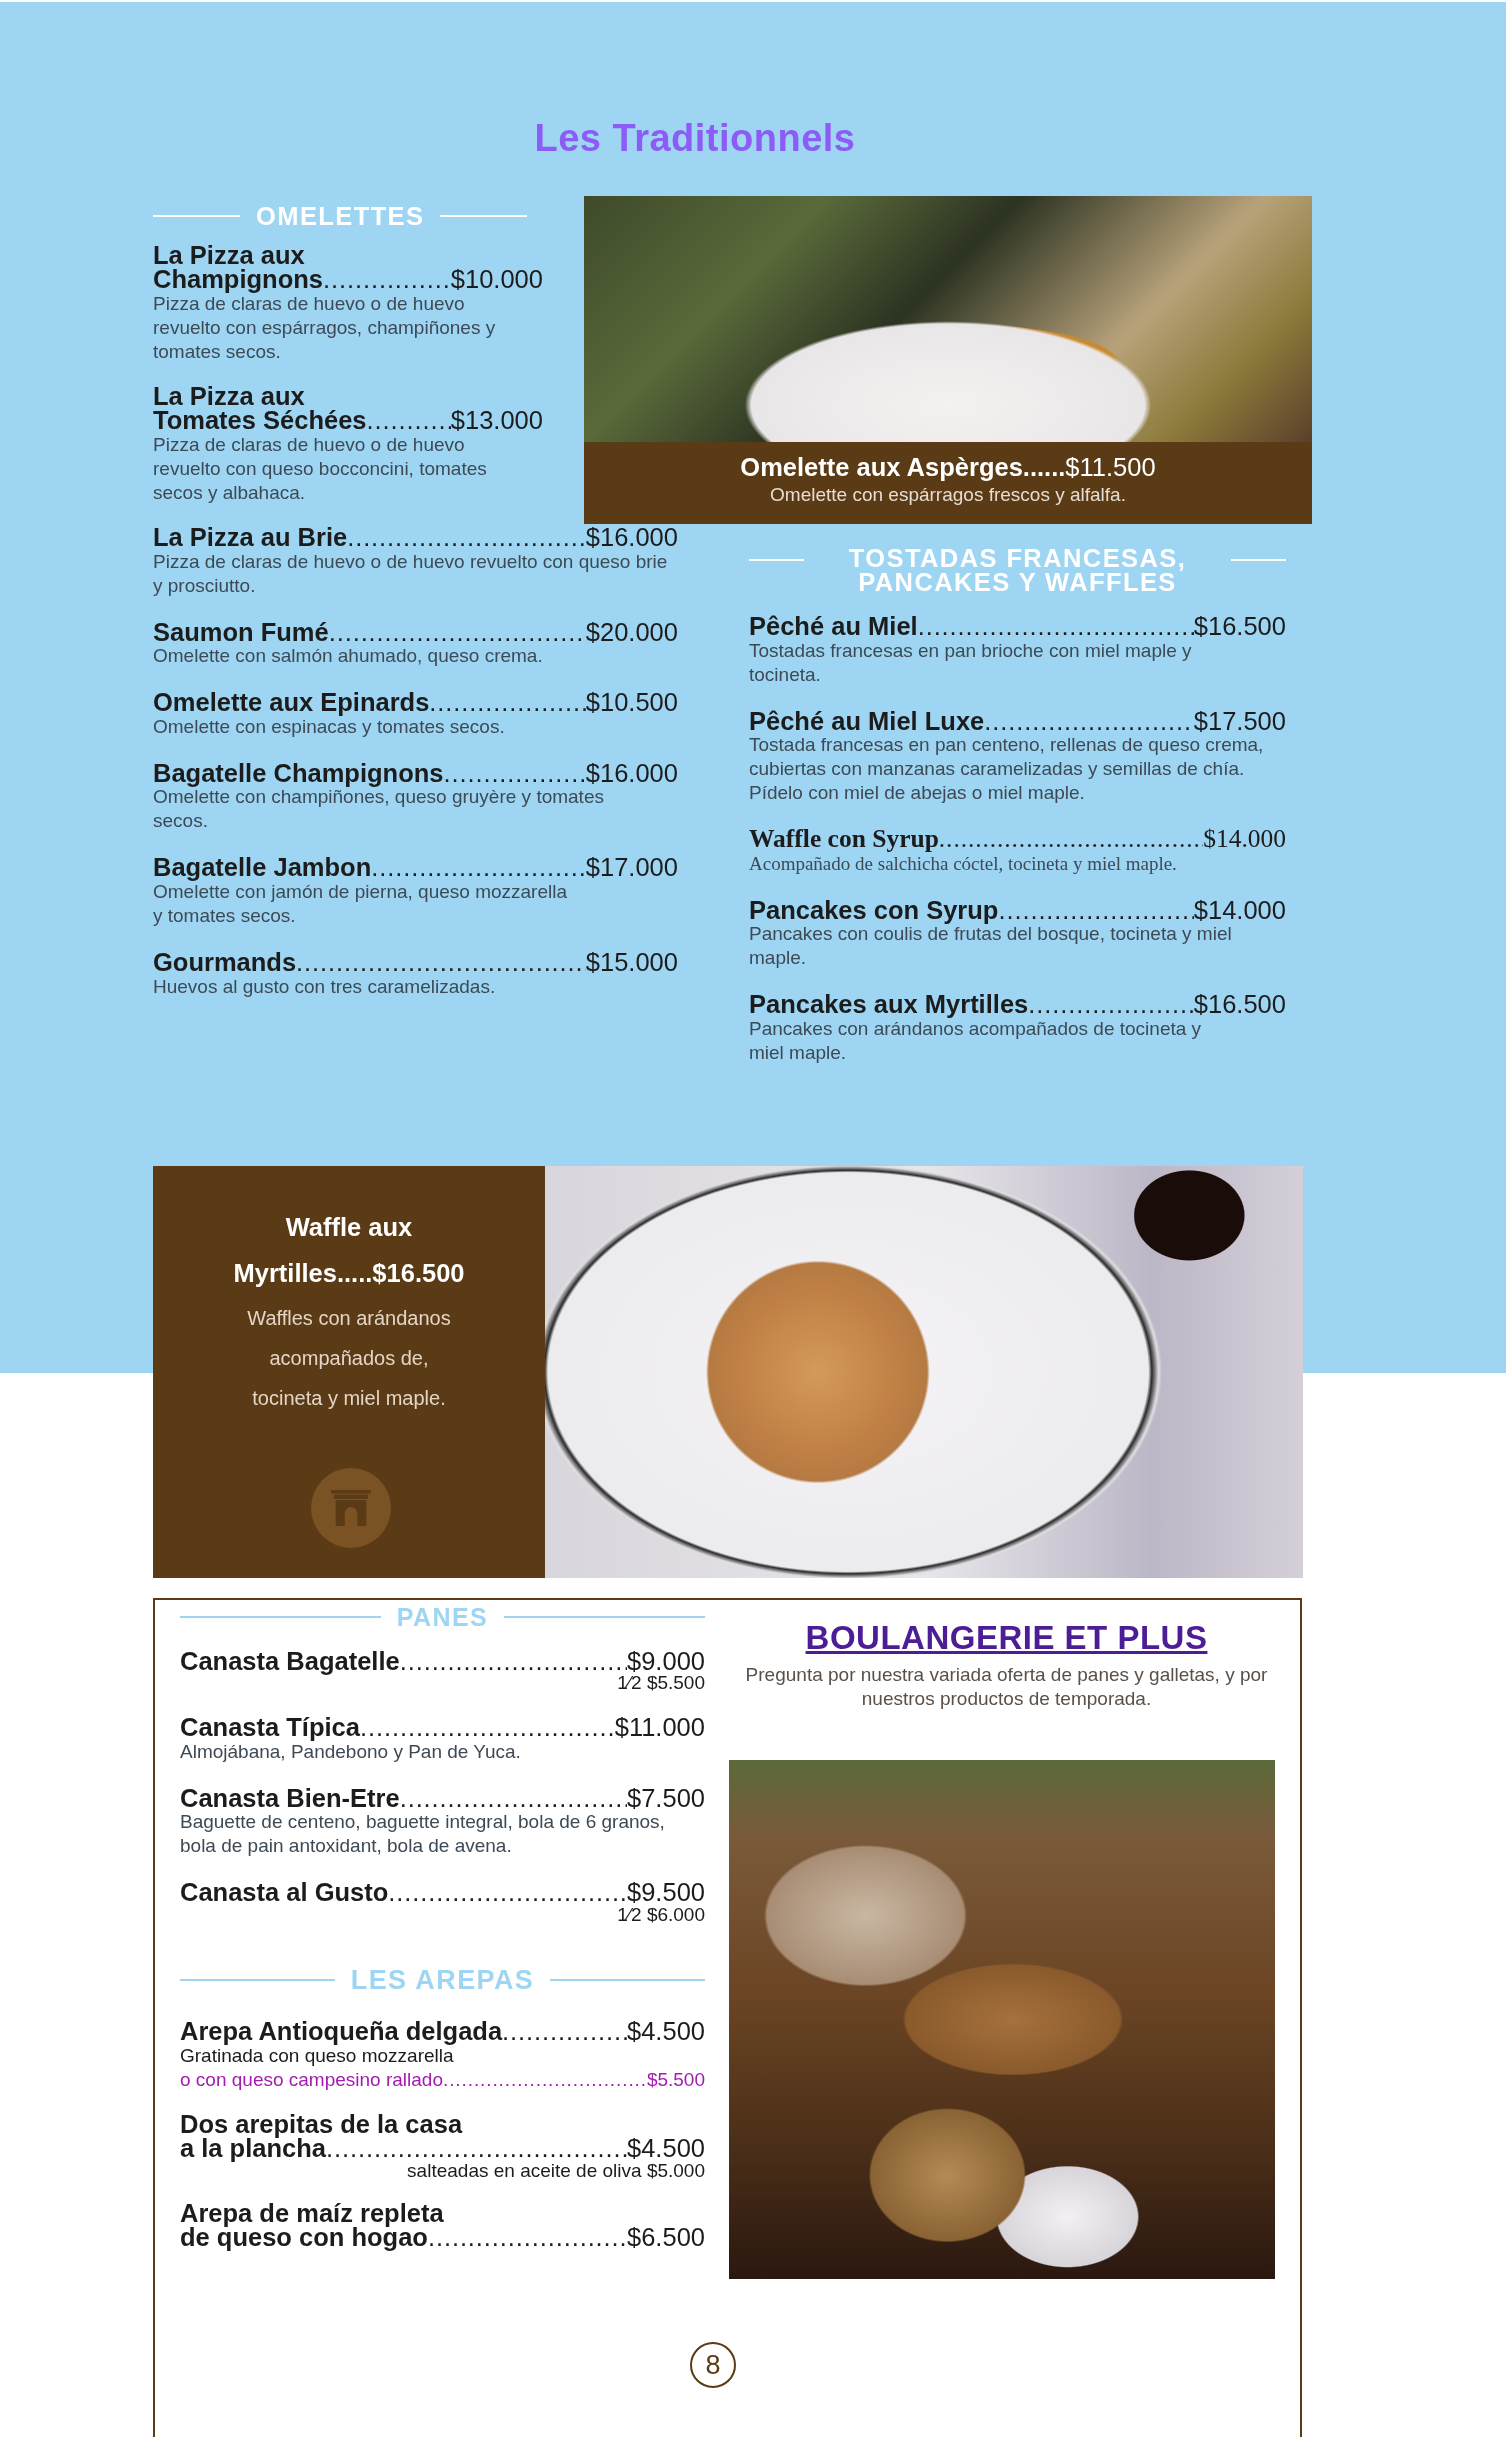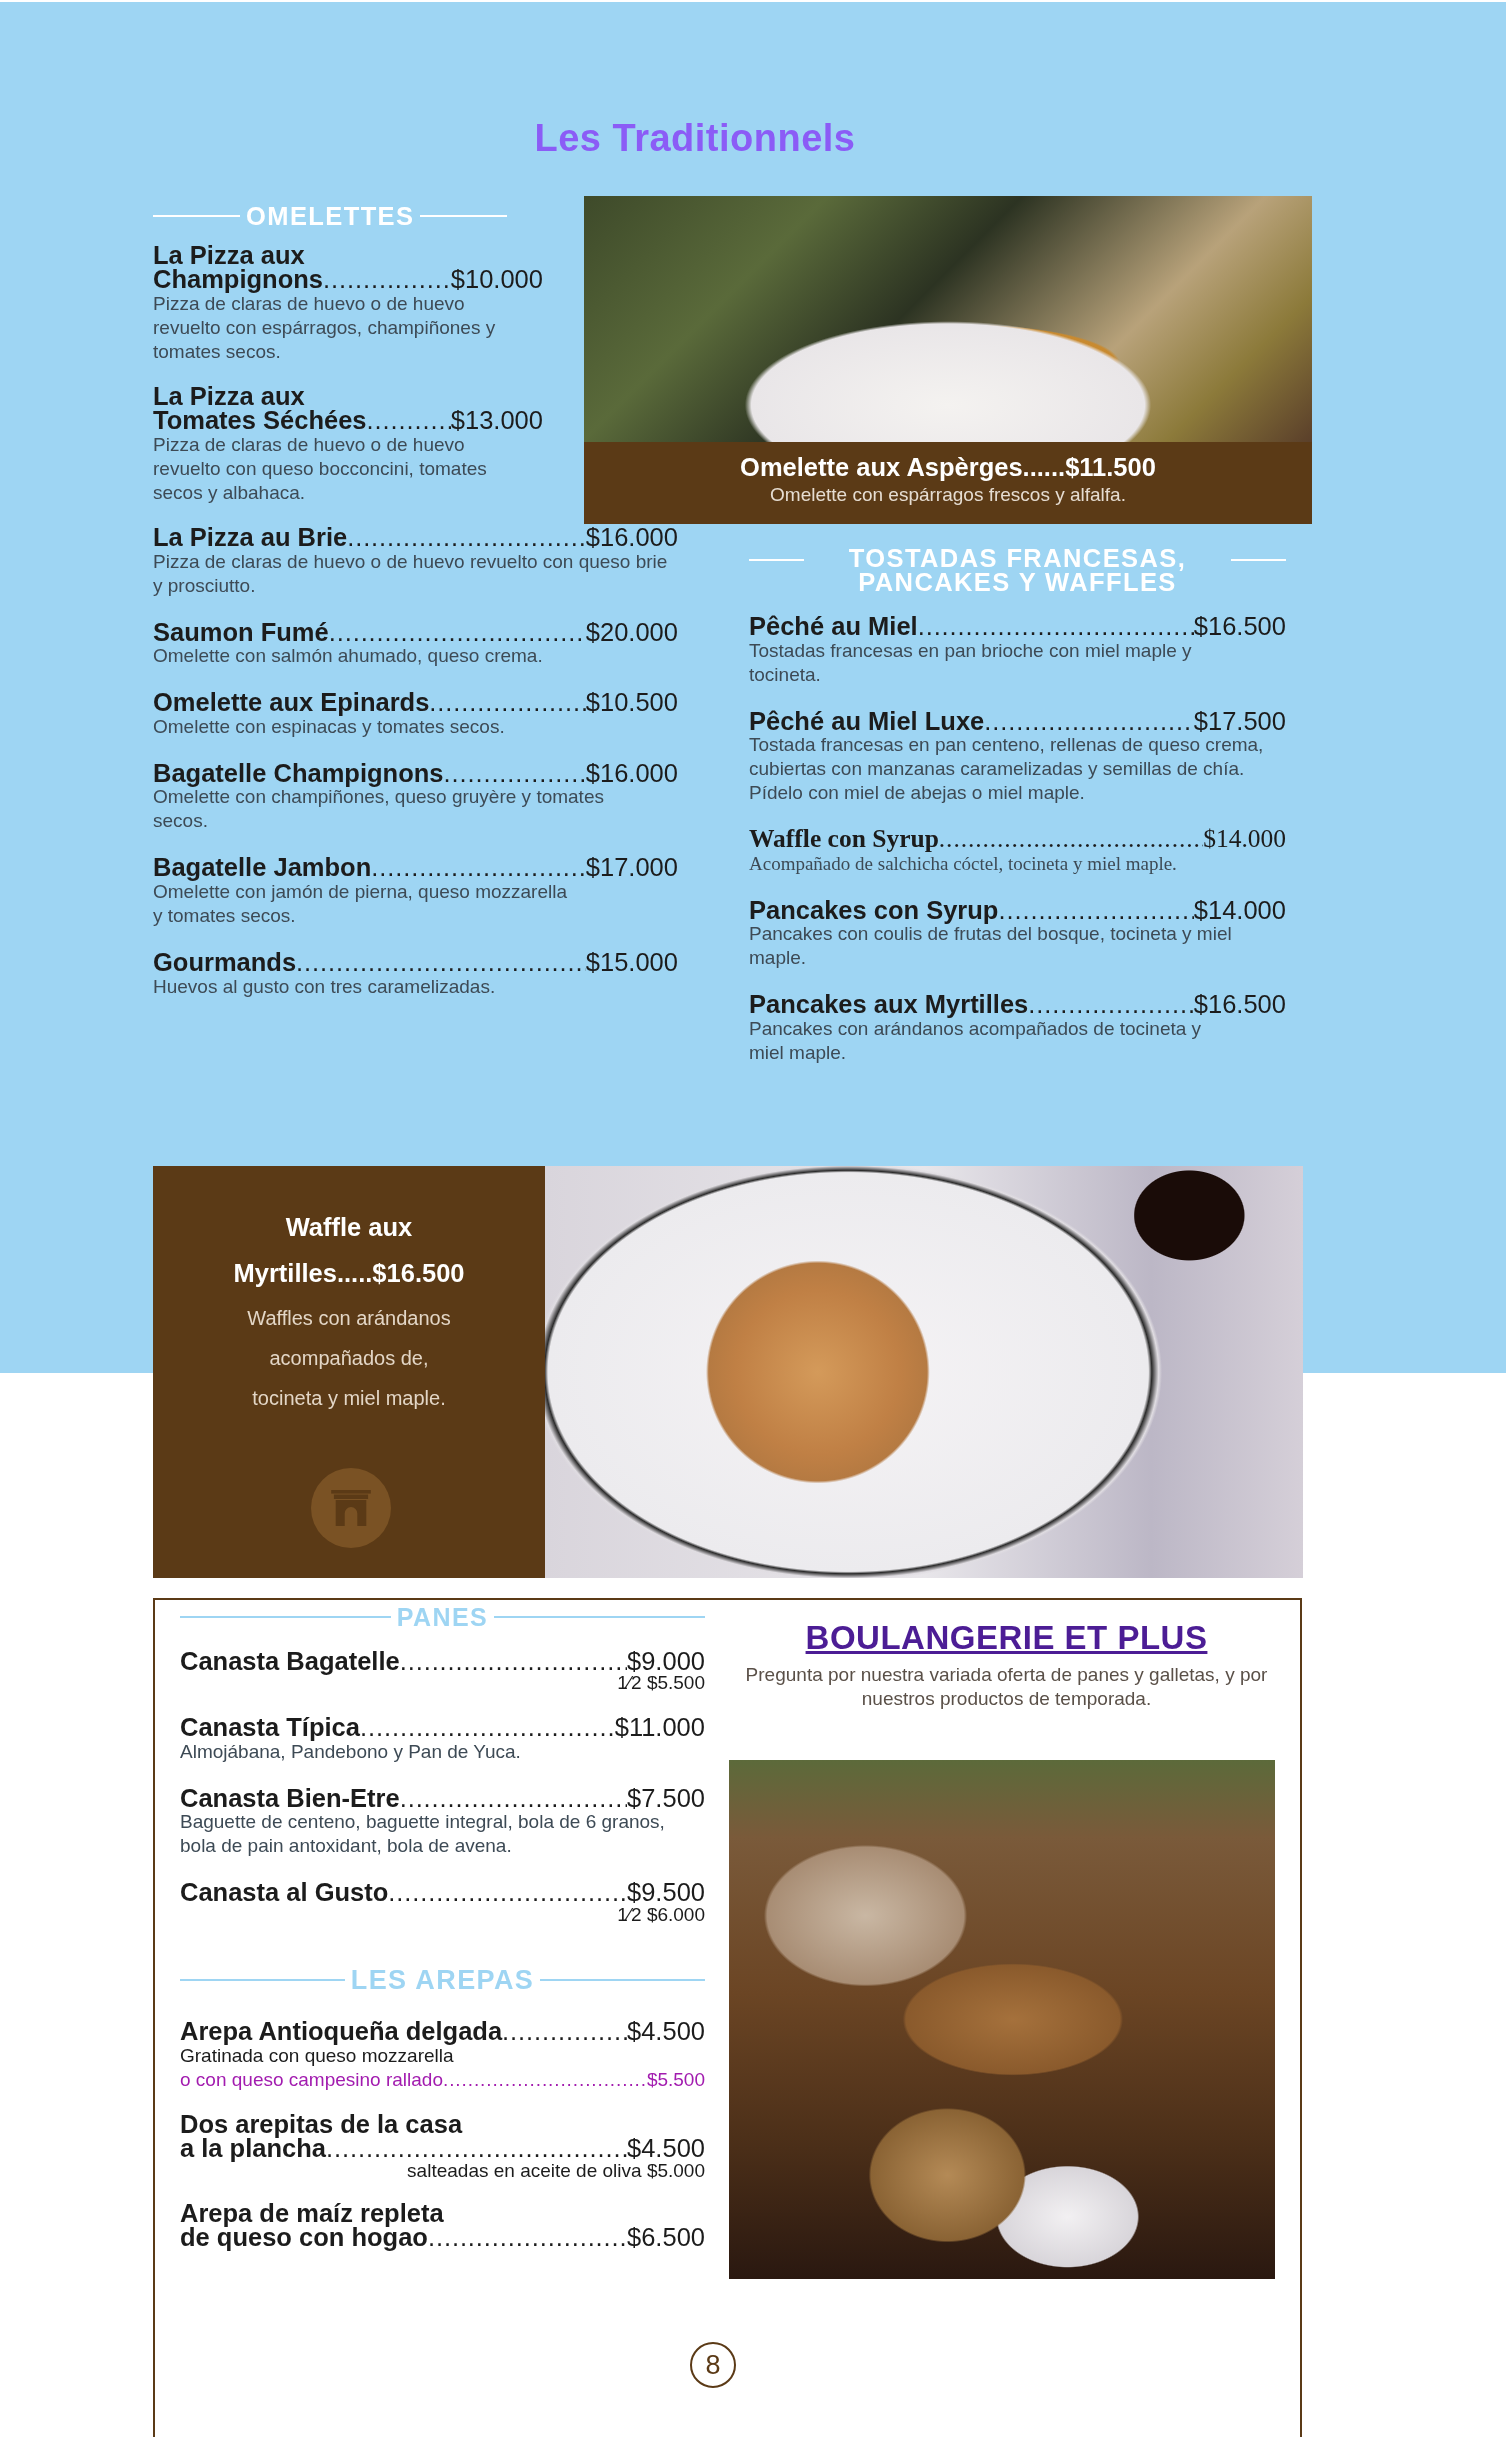--- a/index.html
+++ b/index.html
@@ -1,21 +1,21 @@
 <!DOCTYPE html>
 <html style="font-size:14.6px"><head>
 <meta charset="utf-8">
 <style>
   html,body{margin:0;padding:0;}
   body{width:1506px;height:2438px;position:relative;background:#ffffff;overflow:hidden;
        font-family:"Liberation Sans","DejaVu Sans",sans-serif;color:#1c1c1c;}
   .abs{position:absolute;}
   .blue-bg{left:0;top:1.8px;width:1506px;height:1371px;background:#9ED5F3;}
   .title{left:0;width:1390px;top:117px;text-align:center;font-size:38px;font-weight:700;color:#8b5cf6;letter-spacing:0.5px;}
-  .sec-head{display:flex;align-items:center;gap:6px;color:#ffffff;font-weight:700;letter-spacing:1.4px;}
+  .sec-head{display:flex;align-items:center;gap:16px;color:#ffffff;font-weight:700;letter-spacing:1.4px;}
   .sec-head .line{flex:1;height:2.7px;background:#ffffff;}
   .sec-head .txt{text-align:center;line-height:24px;}
   .item{margin:0;}
   .item-name{font-weight:700;font-size:25.5px;line-height:24.6px;color:#1c1c1c;}
   .row{display:flex;align-items:baseline;}
   .row .lbl{white-space:nowrap;}
   .row .dots{flex:1;overflow:hidden;white-space:nowrap;font-weight:400;letter-spacing:0.9px;}
   .row .dots::after{content:"..............................................................................................................................................";}
   .row .price{white-space:nowrap;font-weight:400;}
   .desc{font-size:19px;line-height:24px;color:#3d4a55;font-weight:300;}
@@ -133,21 +133,21 @@
       <span class="dots"></span>
       <span class="price">$15.000</span>
     </div>
     <div class="desc">Huevos al gusto con tres caramelizadas.</div>
   </div>
 </div>
 
 <div class="abs photo omelette-photo"></div>
 <div class="abs omelette-caption">
   <div class="nm">
-    <span>Omelette aux Aspèrges</span><span>......</span><span style="font-weight:700;">$11.500</span>
+    <span>Omelette aux Aspèrges</span><span>......</span><span style="font-weight:400;">$11.500</span>
   </div>
   <div class="ds">Omelette con espárragos frescos y alfalfa.</div>
 </div>
 
 <div class="abs" style="left:749px;top:546px;width:537px;">
   <div class="sec-head" style="font-size:25.5px;gap:19px;">
     <span class="line" style="flex:0 0 55px;margin-top:-20px;"></span>
     <span class="txt" style="flex:1;">
       <span>TOSTADAS FRANCESAS,</span><br>
       <span>PANCAKES Y WAFFLES</span>

